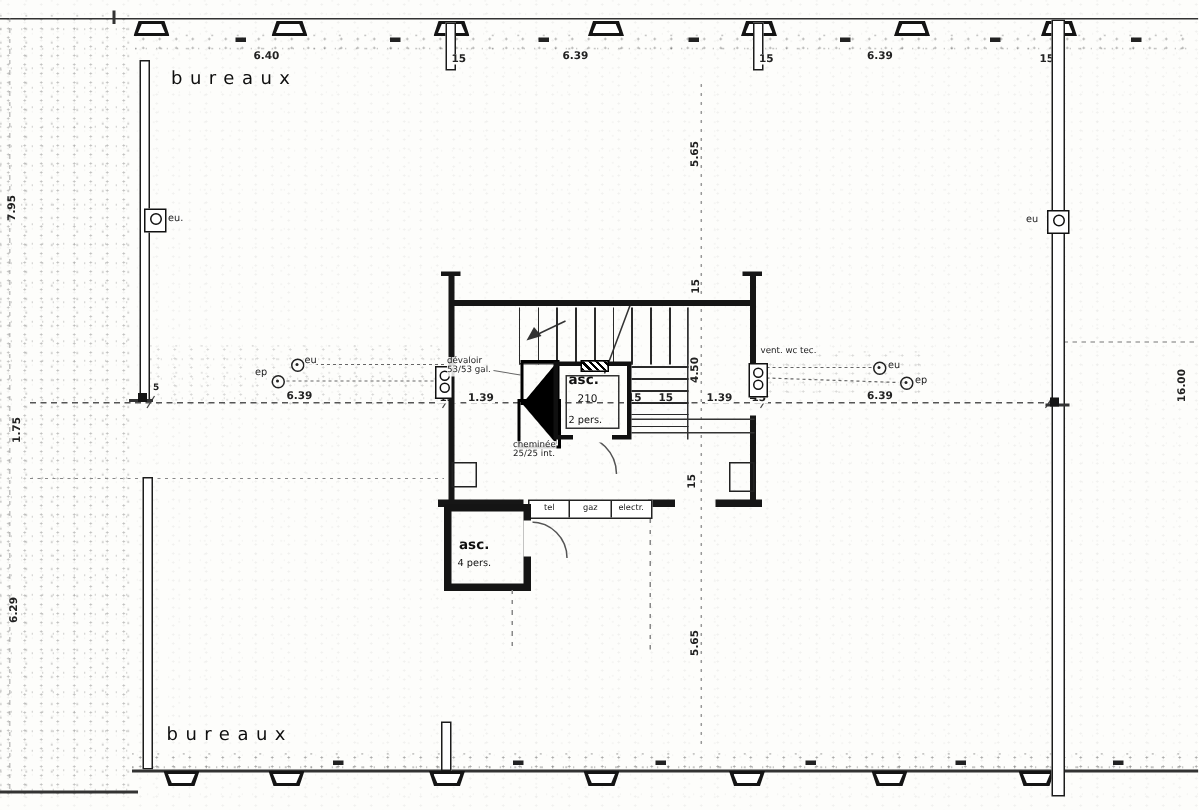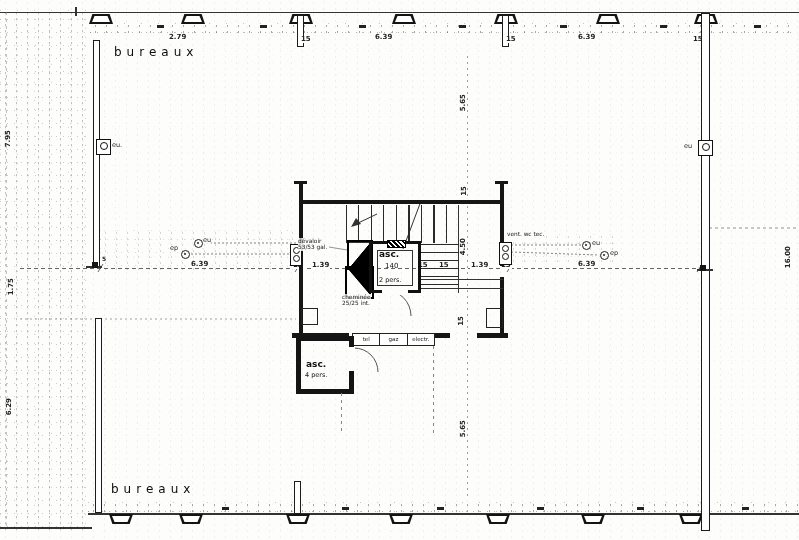--- a/index.html
+++ b/index.html
@@ -91,21 +91,21 @@
   <div class="colglyph" style="left:694px;top:14px"></div>
   <div class="tickmark" style="left:157px;top:25px"></div>
   <div class="tickmark" style="left:260px;top:25px"></div>
   <div class="tickmark" style="left:359px;top:25px"></div>
   <div class="tickmark" style="left:459px;top:25px"></div>
   <div class="tickmark" style="left:560px;top:25px"></div>
   <div class="tickmark" style="left:660px;top:25px"></div>
   <div class="tickmark" style="left:754px;top:25px"></div>
   <div class="abs wall-h" style="left:297px;top:15px;width:7px;height:32px"></div>
   <div class="abs wall-h" style="left:502px;top:15px;width:7px;height:32px"></div>
-  <div class="dim" style="left:168px;top:34px">2.79</div>
+  <div class="dim" style="left:168px;top:34px">6.40</div>
   <div class="dim" style="left:300px;top:36px">15</div>
   <div class="dim" style="left:374px;top:34px">6.39</div>
   <div class="dim" style="left:505px;top:36px">15</div>
   <div class="dim" style="left:577px;top:34px">6.39</div>
   <div class="dim" style="left:692px;top:36px">15</div>
 
   <div class="abs thin" style="left:88px;top:513px;width:711px;height:1.5px"></div>
   <div class="abs thin" style="left:0;top:527px;width:92px;height:1.5px"></div>
   <div class="colglyph down" style="left:109px;top:514px"></div>
   <div class="colglyph down" style="left:179px;top:514px"></div>
@@ -206,21 +206,21 @@
   <div class="small-lbl" style="left:298px;top:238px">dévaloir</div>
   <div class="small-lbl" style="left:298px;top:244px">53/53 gal.</div>
   <div class="small-lbl" style="left:342px;top:294px">cheminée</div>
   <div class="small-lbl" style="left:342px;top:300px">25/25 int.</div>
 
   <div class="abs" style="left:369px;top:241px;width:52px;height:52px;border:3px solid #101010"></div>
   <div class="abs" style="left:377px;top:250px;width:36px;height:36px;border:1px solid #333"></div>
   <div class="hatch" style="left:387px;top:240px;width:17px;height:6px"></div>
   <div class="abs" style="left:382px;top:289px;width:26px;height:6px;background:#fdfdfb"></div>
   <div class="core-lbl" style="left:379px;top:250px;font-size:9px;font-weight:700">asc.</div>
-  <div class="core-lbl" style="left:385px;top:263px;font-size:7px">140</div>
+  <div class="core-lbl" style="left:385px;top:263px;font-size:7px">210</div>
   <div class="core-lbl" style="left:379px;top:277px;font-size:6.5px">2 pers.</div>
 
   <div class="abs" style="left:301px;top:308px;width:17px;height:17px;border:1.6px solid #222"></div>
   <div class="abs" style="left:486px;top:308px;width:17px;height:20px;border:1.6px solid #222"></div>
 
   <div class="util-band" style="left:352px;top:333px;width:81px;height:11px">
     <div class="cell">tel</div>
     <div class="cell">gaz</div>
     <div class="cell">electr.</div>
   </div>

